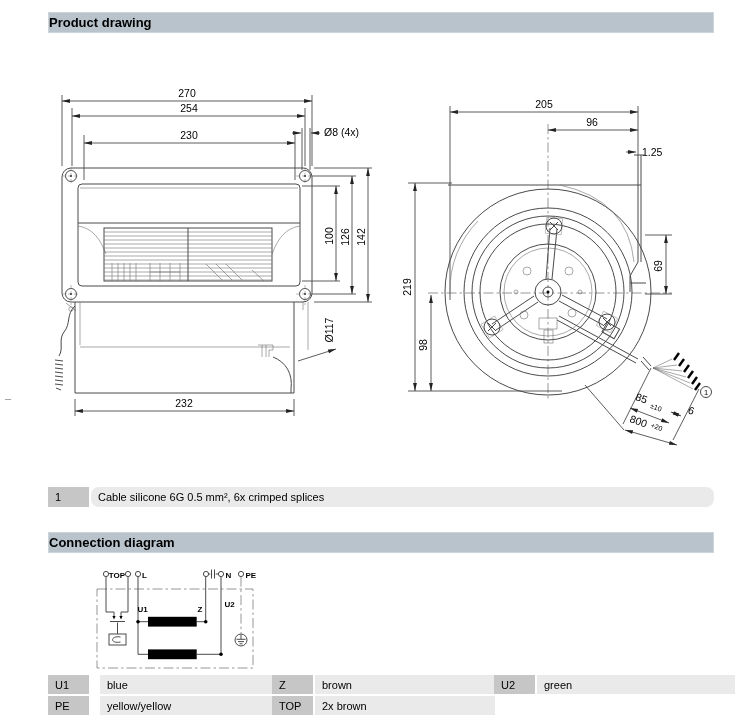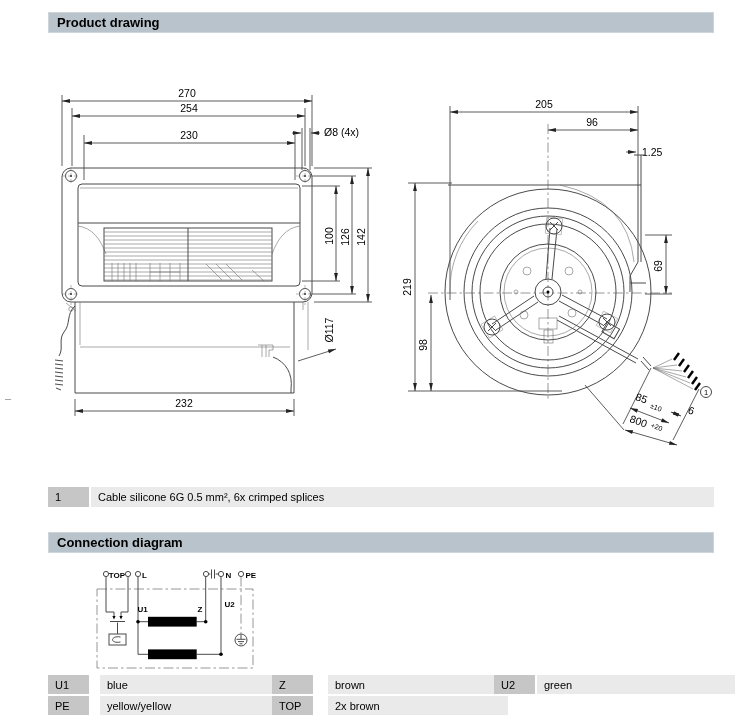--- a/index.html
+++ b/index.html
@@ -3,37 +3,37 @@
 <meta charset="utf-8">
 <style>
   html,body{margin:0;padding:0;}
   body{
     width:750px;height:721px;position:relative;background:#fff;
     font-family:"Liberation Sans",sans-serif;color:#000;overflow:hidden;
   }
   .bar{
     position:absolute;left:48px;width:666px;height:21px;box-sizing:border-box;
     background:#b8c3cb;border:1px solid #cdd5db;
-    display:flex;align-items:center;padding-left:8px;
+    display:flex;align-items:center;
     font-size:13px;font-weight:bold;
   }
   #bar1{top:12px}
   #bar2{top:532px}
   .cell{
     position:absolute;height:19px;box-sizing:border-box;
     display:flex;align-items:center;padding-left:7px;
     font-size:11px;white-space:nowrap;
   }
   .k{background:#c6c6c6;}
   .v{background:#eaeaea;}
   #note-k{left:48px;top:487px;width:41px;height:20px;}
-  #note-v{left:91px;top:487px;width:623px;height:20px;}
+  #note-v{left:91px;top:487px;width:623px;height:20px;border-radius:8px;}
   .r1{top:675px}.r2{top:696px}
   .c1k{left:48px;width:41px}.c1v{left:100px;width:179px}
-  .c2k{left:272px;width:41px}.c2v{left:328px;width:180px}
+  .c2k{left:272px;width:41px}.c2v{left:315px;width:180px}
   .c3k{left:494px;width:41px}.c3v{left:537px;width:198px}
   #margin-tick{position:absolute;left:5px;top:392px;font-size:11px;color:#8a8a8a;}
   svg{position:absolute;left:0;}
   #drawing{top:0;}
   #conn{top:560px;}
   .e{stroke:#4a4a4a;fill:none;stroke-width:1;}
   .t{stroke:#6e6e6e;fill:none;stroke-width:0.6;}
   .t9{stroke:#9a9a9a;fill:none;stroke-width:0.6;}
   .d{stroke:#333;fill:none;stroke-width:0.8;}
   .dim{stroke:#333;fill:none;stroke-width:0.8;marker-start:url(#ar);marker-end:url(#ar);}

